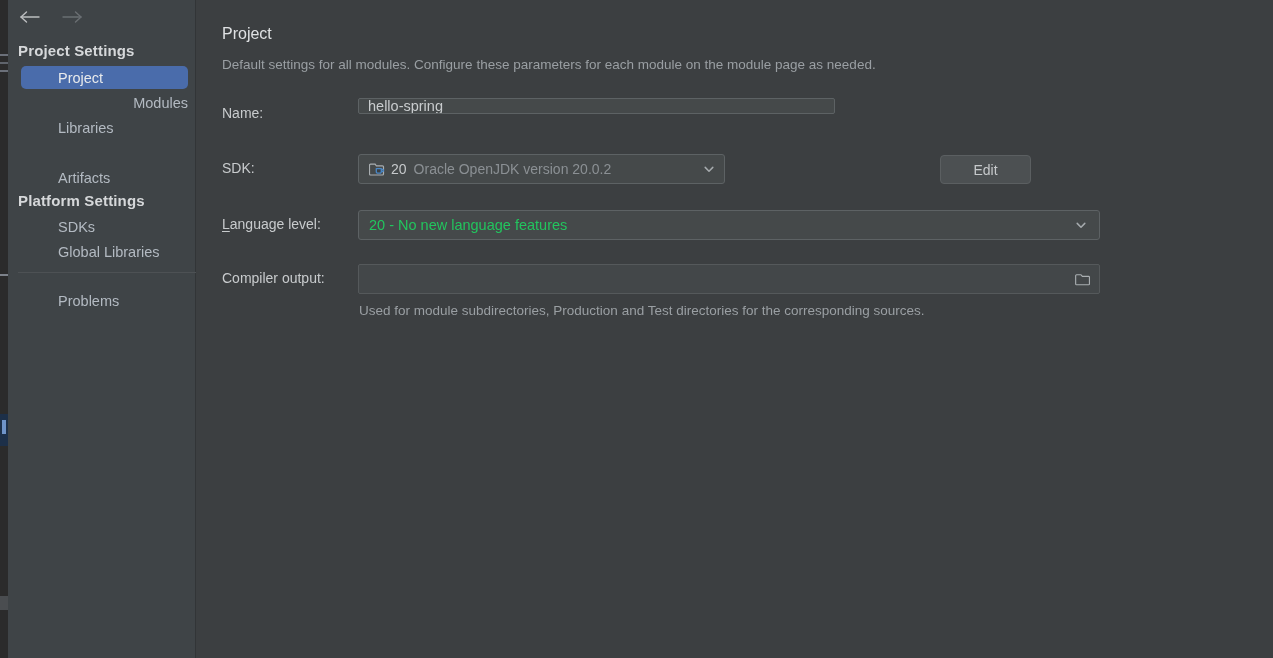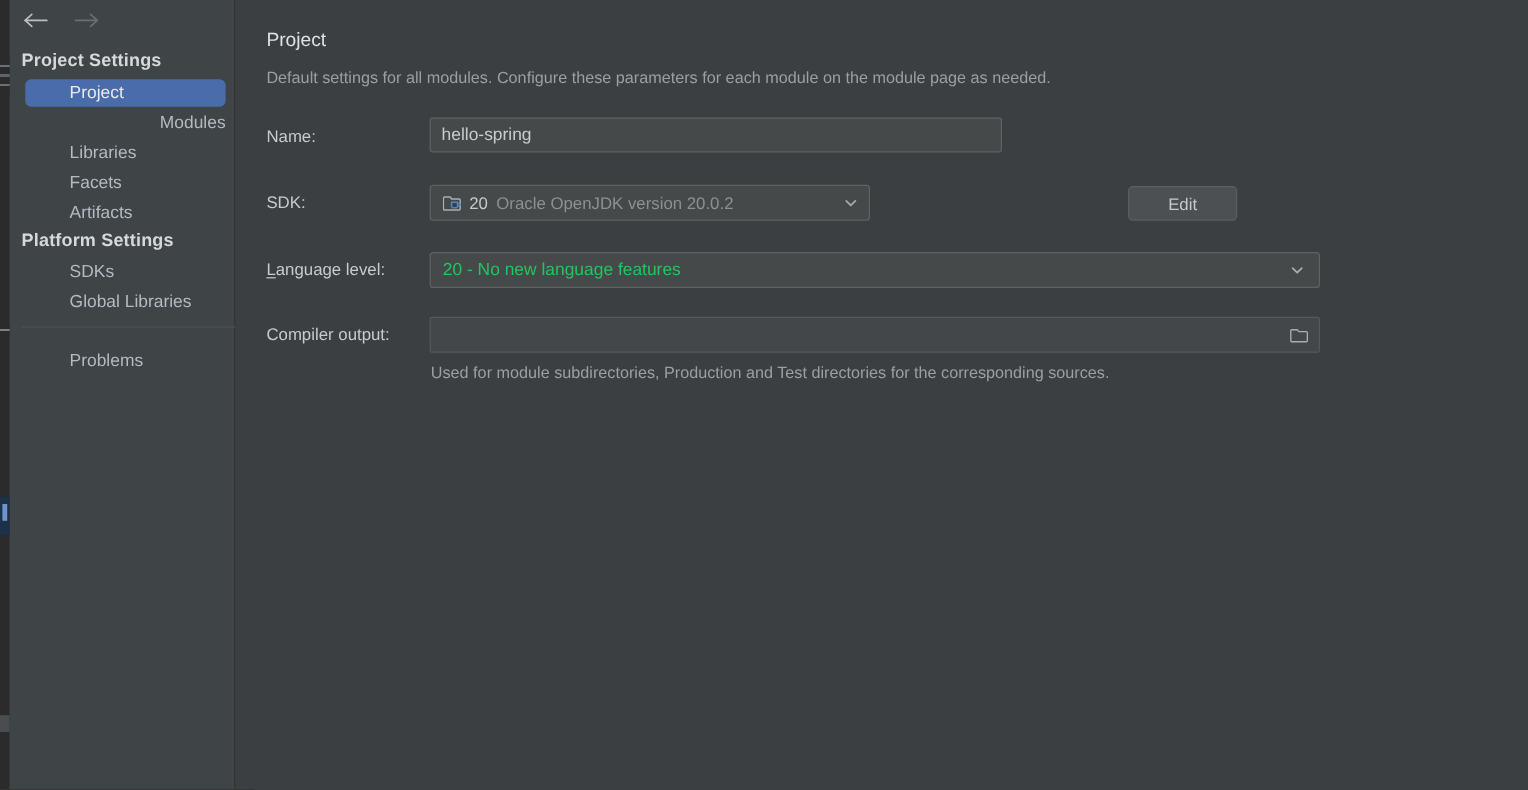--- a/index.html
+++ b/index.html
@@ -157,21 +157,21 @@
   .lbl-name     { left: 26px;  top: 105px; }
   .lbl-sdk      { left: 26px;  top: 160px; }
   .lbl-lang     { left: 26px;  top: 216px; }
   .lbl-compiler { left: 26px;  top: 270px; }
   .mnemonic { text-decoration: underline; text-underline-offset: 2px; }
 
   
   #name-input {
     position: absolute;
     left: 162px; top: 98px;
-    width: 477px; height: 29px;
+    width: 477px; height: 16px;
     background: #45494a;
     border: 1px solid #5d6264;
     border-radius: 2px;
     color: #c9ccce;
     font-family: "Liberation Sans", sans-serif;
     font-size: 14.5px;
     padding: 0 9px;
     outline: none;
   }
 
@@ -317,23 +317,20 @@
 
     <div class="nav-item ni-0 selected">
       <span>Project</span>
     </div>
     <div class="nav-item ni-1">
       <span>Modules</span>
     </div>
     <div class="nav-item ni-2">
       <span>Libraries</span>
     </div>
-    <div class="nav-item ni-3">
-      <span>Facets</span>
-    </div>
     <div class="nav-item ni-4">
       <span>Artifacts</span>
     </div>
 
     <div class="section-head sh-platform">Platform Settings</div>
 
     <div class="nav-item ni-5">
       <span>SDKs</span>
     </div>
     <div class="nav-item ni-6">

